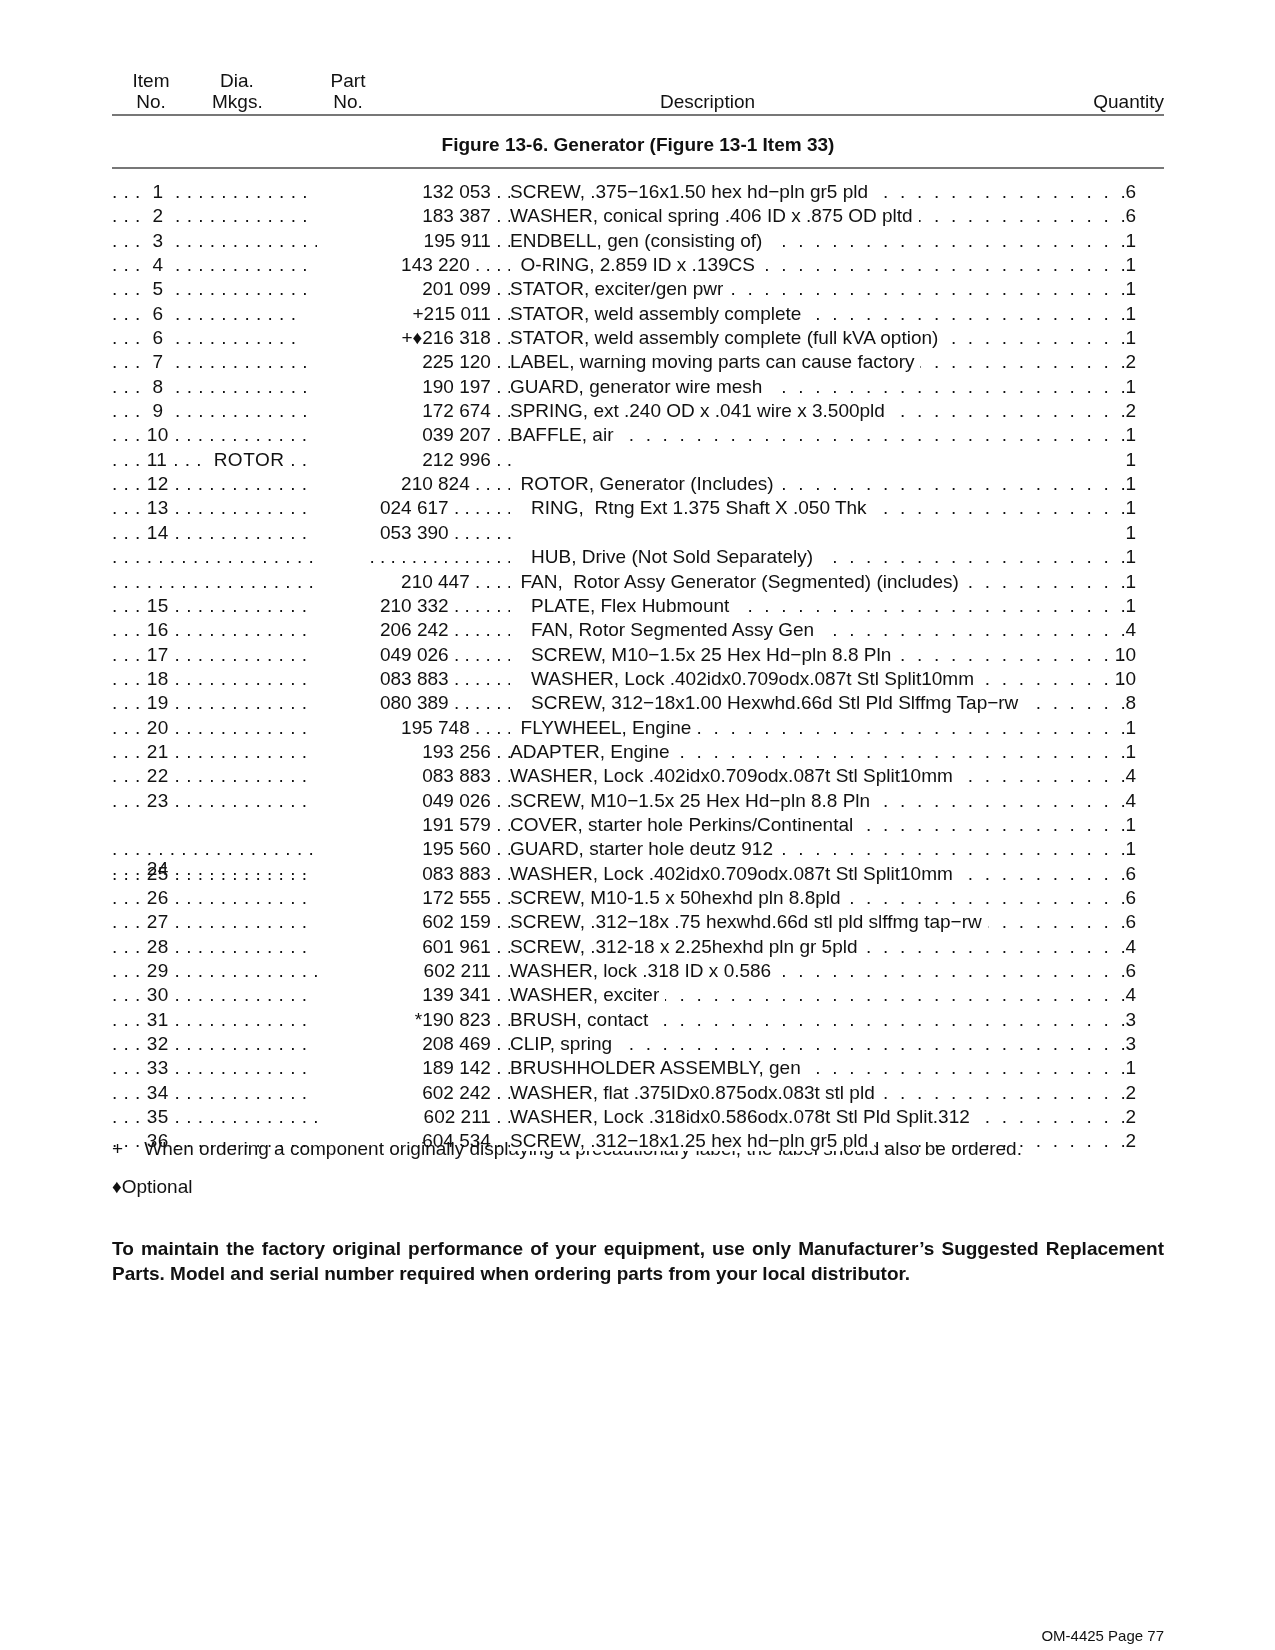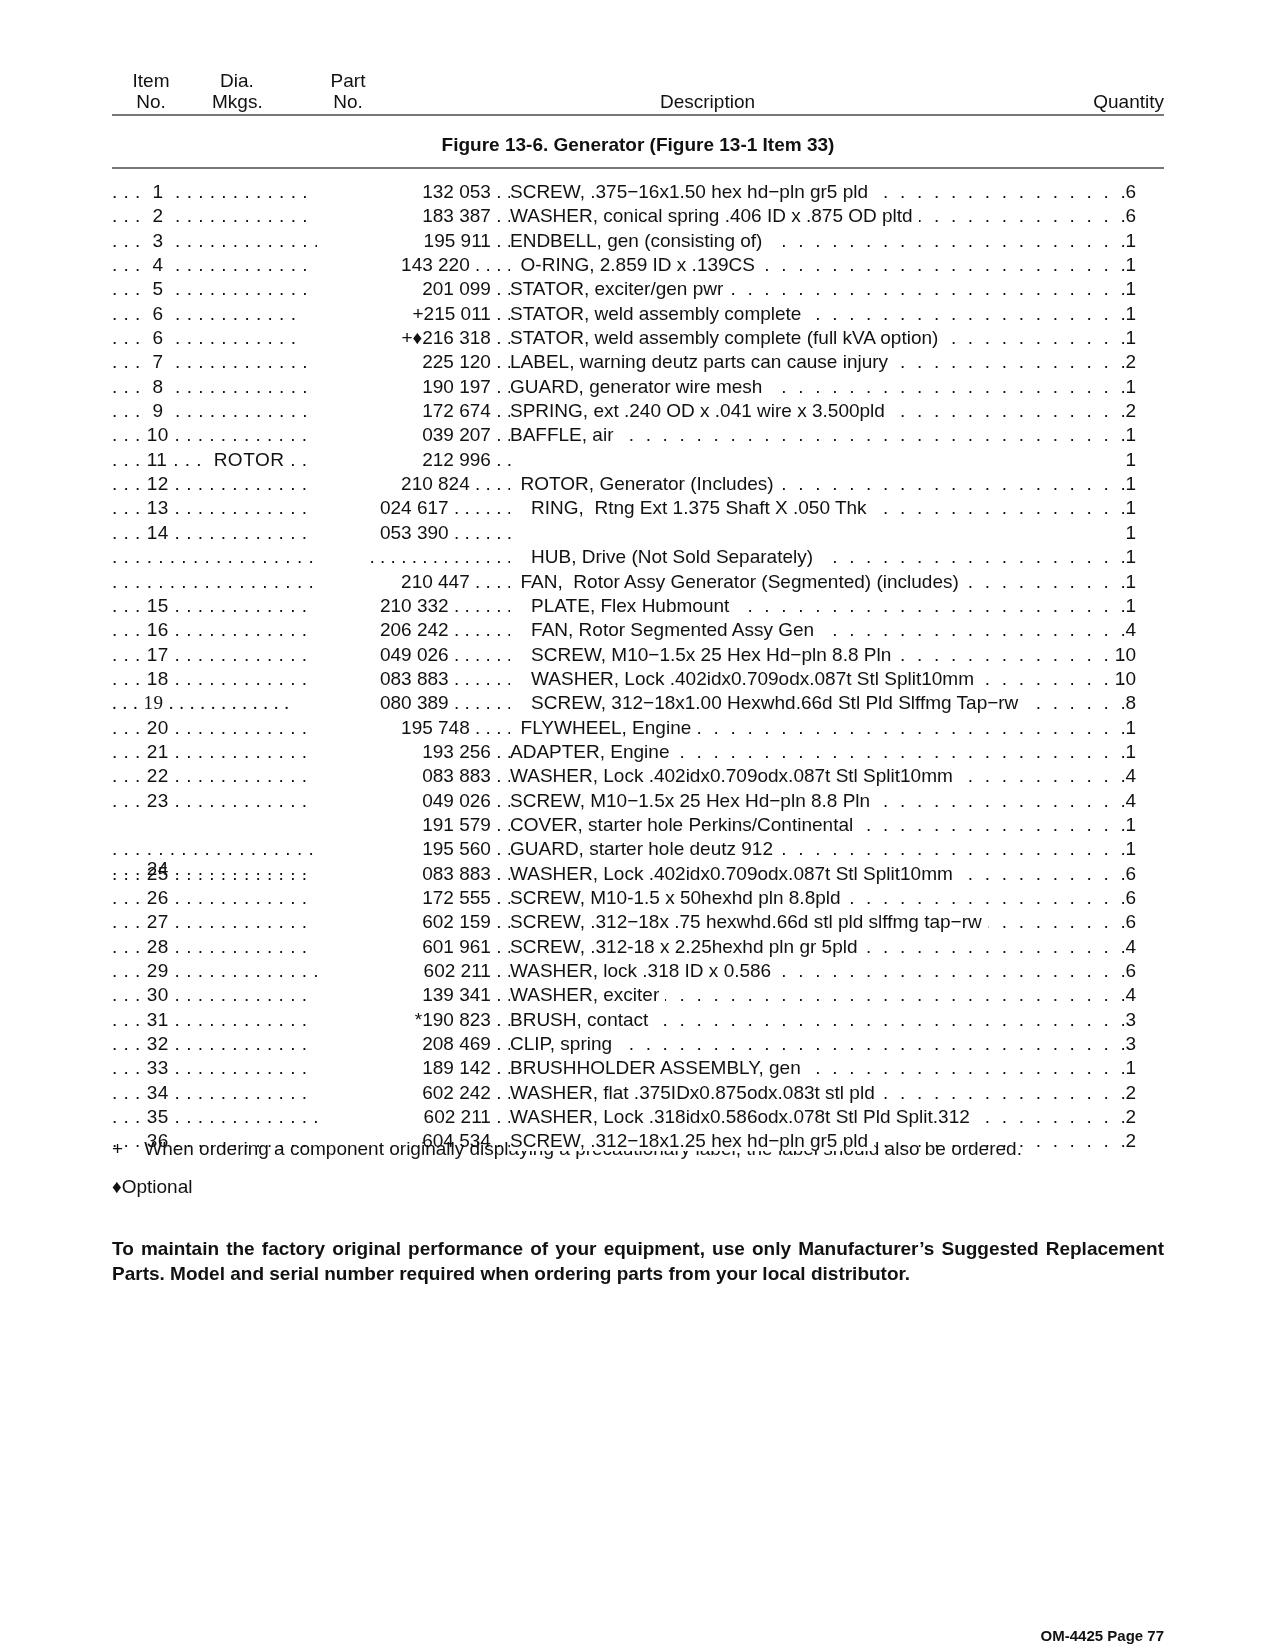--- a/index.html
+++ b/index.html
@@ -23,21 +23,21 @@
   .row .lead { position: absolute; left: 0; width: 295px; overflow: hidden; letter-spacing: 0.5px; }
   .row .part { position: absolute; left: 205px; width: 193px; text-align: right; background: #fff; padding-left: 2px; }
   .row .desc { position: absolute; left: 398px; width: 620px; overflow: hidden; }
   .row .desc .t { background: #fff; padding-right: 6px; position: relative; z-index: 1; }
   .row .desc .dots { position: absolute; left: 0; top: 0; width: 100%; letter-spacing: 3.2px; color: #111; z-index: 0; overflow: hidden; }
   .row .qty { position: absolute; right: 28px; width: 30px; text-align: right; }
   .notes { position: absolute; top: 1136px; left: 0; width: 1052px; font-size: 19px; line-height: 26px; }
   .notes p { margin: 0; }
   .note-opt { margin-top: 12px !important; }
   .warn { position: absolute; top: 1236px; left: 0; width: 1052px; font-size: 19px; font-weight: bold; line-height: 25px; text-align: justify; text-align-last: left; }
-  .footer { position: absolute; top: 1627px; right: 0; font-size: 15px; font-weight: bold; }
+  .footer { position: absolute; top: 1627px; right: 0; font-size: 15px; }
 </style>
 </head>
 <body>
 
 <div class="page">
 
   <div class="hdr">
     <div class="c c1">
       <div>Item</div>
       <div>No.</div>
@@ -97,21 +97,21 @@
       </div>
       <div class="row">
         <span class="lead" style="white-space:pre;">. . .  6  . . . . . . . . . . .</span>
         <span class="part">+♦216 318 . .</span>
         <span class="desc"><span class="dots">. . . . . . . . . . . . . . . . . . . . . . . . . . . . . . . . . . . . . . . . . . . . . . . . . . . . . . . . . . . . . . . . . . . . . . . . . . . . . . . . . . . . . .</span><span class="t" style="white-space:pre;">STATOR, weld assembly complete (full kVA option)</span></span>
         <span class="qty">1</span>
       </div>
       <div class="row">
         <span class="lead" style="white-space:pre;">. . .  7  . . . . . . . . . . . .</span>
         <span class="part">225 120 . .</span>
-        <span class="desc"><span class="dots">. . . . . . . . . . . . . . . . . . . . . . . . . . . . . . . . . . . . . . . . . . . . . . . . . . . . . . . . . . . . . . . . . . . . . . . . . . . . . . . . . . . . . .</span><span class="t" style="white-space:pre;">LABEL, warning deutz parts can cause injury</span></span>
+        <span class="desc"><span class="dots">. . . . . . . . . . . . . . . . . . . . . . . . . . . . . . . . . . . . . . . . . . . . . . . . . . . . . . . . . . . . . . . . . . . . . . . . . . . . . . . . . . . . . .</span><span class="t" style="white-space:pre;">LABEL, warning moving parts can cause factory</span></span>
         <span class="qty">2</span>
       </div>
       <div class="row">
         <span class="lead" style="white-space:pre;">. . .  8  . . . . . . . . . . . .</span>
         <span class="part">190 197 . .</span>
         <span class="desc"><span class="dots">. . . . . . . . . . . . . . . . . . . . . . . . . . . . . . . . . . . . . . . . . . . . . . . . . . . . . . . . . . . . . . . . . . . . . . . . . . . . . . . . . . . . . .</span><span class="t" style="white-space:pre;">GUARD, generator wire mesh</span></span>
         <span class="qty">1</span>
       </div>
       <div class="row">
         <span class="lead" style="white-space:pre;">. . .  9  . . . . . . . . . . . .</span>
@@ -179,21 +179,21 @@
         <span class="desc"><span class="dots">. . . . . . . . . . . . . . . . . . . . . . . . . . . . . . . . . . . . . . . . . . . . . . . . . . . . . . . . . . . . . . . . . . . . . . . . . . . . . . . . . . . . . .</span><span class="t" style="white-space:pre;">    SCREW, M10−1.5x 25 Hex Hd−pln 8.8 Pln</span></span>
         <span class="qty">10</span>
       </div>
       <div class="row">
         <span class="lead" style="white-space:pre;">. . . 18 . . . . . . . . . . . .</span>
         <span class="part">083 883 . . . . . .</span>
         <span class="desc"><span class="dots">. . . . . . . . . . . . . . . . . . . . . . . . . . . . . . . . . . . . . . . . . . . . . . . . . . . . . . . . . . . . . . . . . . . . . . . . . . . . . . . . . . . . . .</span><span class="t" style="white-space:pre;">    WASHER, Lock .402idx0.709odx.087t Stl Split10mm</span></span>
         <span class="qty">10</span>
       </div>
       <div class="row">
-        <span class="lead" style="white-space:pre;font-family:Liberation Serif, serif;">. . . 19 . . . . . . . . . . . .</span>
+        <span class="lead" style="white-space:pre;">. . . 19 . . . . . . . . . . . .</span>
         <span class="part">080 389 . . . . . .</span>
         <span class="desc"><span class="dots">. . . . . . . . . . . . . . . . . . . . . . . . . . . . . . . . . . . . . . . . . . . . . . . . . . . . . . . . . . . . . . . . . . . . . . . . . . . . . . . . . . . . . .</span><span class="t" style="white-space:pre;">    SCREW, 312−18x1.00 Hexwhd.66d Stl Pld Slffmg Tap−rw</span></span>
         <span class="qty">8</span>
       </div>
       <div class="row">
         <span class="lead" style="white-space:pre;">. . . 20 . . . . . . . . . . . .</span>
         <span class="part">195 748 . . . .</span>
         <span class="desc"><span class="dots">. . . . . . . . . . . . . . . . . . . . . . . . . . . . . . . . . . . . . . . . . . . . . . . . . . . . . . . . . . . . . . . . . . . . . . . . . . . . . . . . . . . . . .</span><span class="t" style="white-space:pre;">  FLYWHEEL, Engine</span></span>
         <span class="qty">1</span>
       </div>

